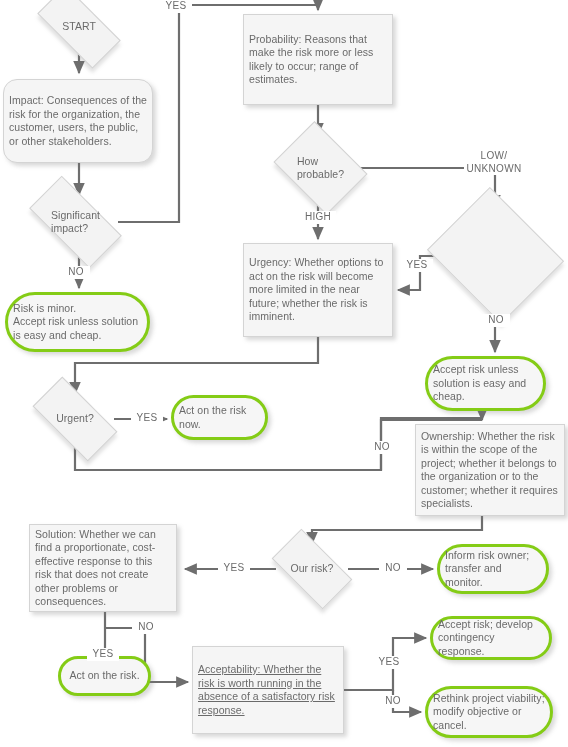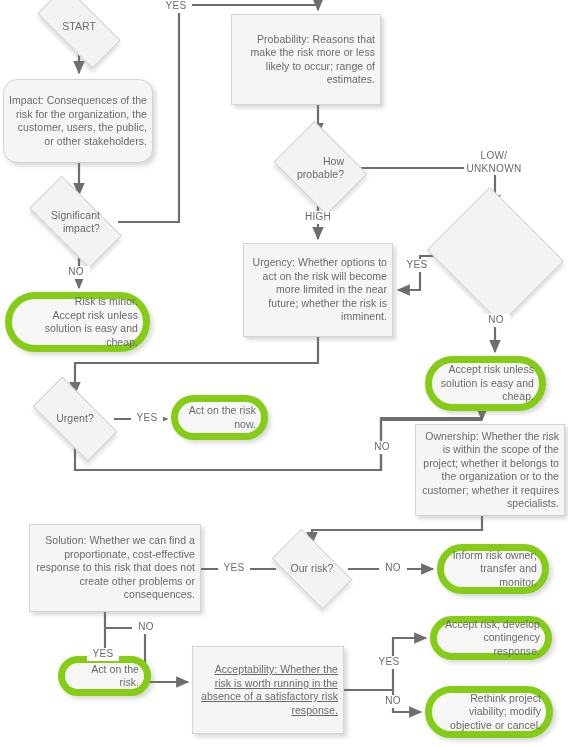--- a/index.html
+++ b/index.html
@@ -24,41 +24,41 @@
     width: 568px;
     height: 747px;
     pointer-events: none;
   }
   .node {
     position: absolute;
     box-sizing: border-box;
     display: flex;
     align-items: center;
     justify-content: center;
-    text-align: right;
+    text-align: left;
     color: #6a6a6a;
     font-size: 10.5px;
     line-height: 13.5px;
     letter-spacing: 0.05px;
   }
   .node .txt {
     display: block;
     padding: 0 5px;
     white-space: pre-line;
   }
   
   .rect {
     background: #f5f5f5;
     border: 1px solid #d4d4d4;
     box-shadow: 3px 3px 4px rgba(120,120,120,0.28);
   }
   
   .round {
     background: #f6f6f6;
-    border: 7px solid #84cc16;
+    border: 3px solid #84cc16;
     border-radius: 999px;
     box-shadow: 3px 3px 4px rgba(120,120,120,0.28);
   }
   
   .diamond {
     background: transparent;
     border: none;
     box-shadow: none;
   }
   .diamond .dshape {
@@ -134,21 +134,21 @@
       </div>
       <div class="node diamond" style="left: 33px; top: 199px; width: 85px; height: 46px;">
         <span class="dshape"></span>
         <span class="txt">Significant
 impact?</span>
       </div>
       <div class="node round" style="left: 5px; top: 292px; width: 145px; height: 60px;">
         <span class="txt">Risk is minor.
 Accept risk unless solution is easy and cheap.</span>
       </div>
-      <div class="node rect" style="left: 231px; top: 14px; width: 150px; height: 91px;">
+      <div class="node rect" style="left: 243px; top: 14px; width: 150px; height: 91px;">
         <span class="txt">Probability: Reasons that make the risk more or less likely to occur; range of estimates.</span>
       </div>
       <div class="node diamond" style="left: 283px; top: 139px; width: 75px; height: 58px;">
         <span class="dshape"></span>
         <span class="txt">How
 probable?</span>
       </div>
       <div class="node diamond" style="left: 443px; top: 211px; width: 105px; height: 89px;">
         <span class="dshape"></span>
       </div>
@@ -168,21 +168,21 @@
       <div class="node rect" style="left: 407px; top: 424px; width: 150px; height: 92px; margin-left: 8px;">
         <span class="txt">Ownership: Whether the risk is within the scope of the project; whether it belongs to the organization or to the customer; whether it requires specialists.</span>
       </div>
       <div class="node diamond" style="left: 276px; top: 548px; width: 72px; height: 42px;">
         <span class="dshape"></span>
         <span class="txt">Our risk?</span>
       </div>
       <div class="node round" style="left: 437px; top: 544px; width: 112px; height: 50px;">
         <span class="txt">Inform risk owner; transfer and monitor.</span>
       </div>
-      <div class="node rect" style="left: 29px; top: 524px; width: 172px; height: 88px;">
+      <div class="node rect" style="left: 29px; top: 524px; width: 148px; height: 88px;">
         <span class="txt">Solution: Whether we can find a proportionate, cost-effective response to this risk that does not create other problems or consequences.</span>
       </div>
       <div class="node round" style="left: 58px; top: 656px; width: 93px; height: 40px;">
         <span class="txt">Act on the risk.</span>
       </div>
       <div class="node rect" style="left: 192px; top: 646px; width: 152px; height: 88px; text-decoration: underline;">
         <span class="txt">Acceptability: Whether the risk is worth running in the absence of a satisfactory risk response.</span>
       </div>
       <div class="node round" style="left: 430px; top: 616px; width: 122px; height: 44px;">
         <span class="txt">Accept risk; develop contingency response.</span>

